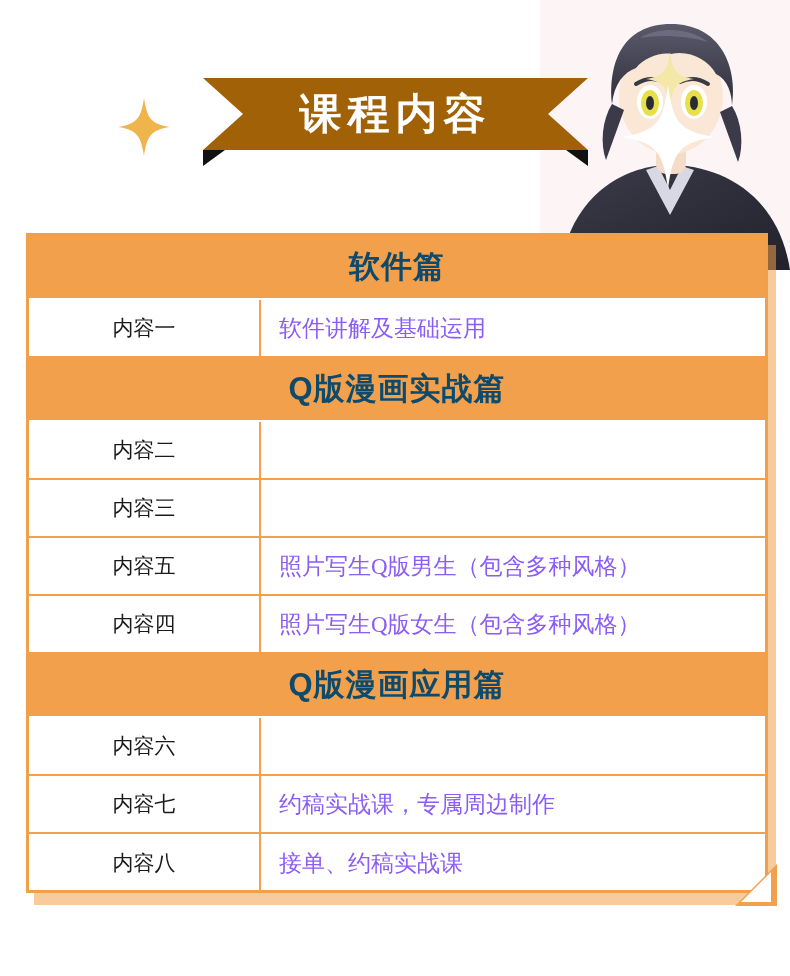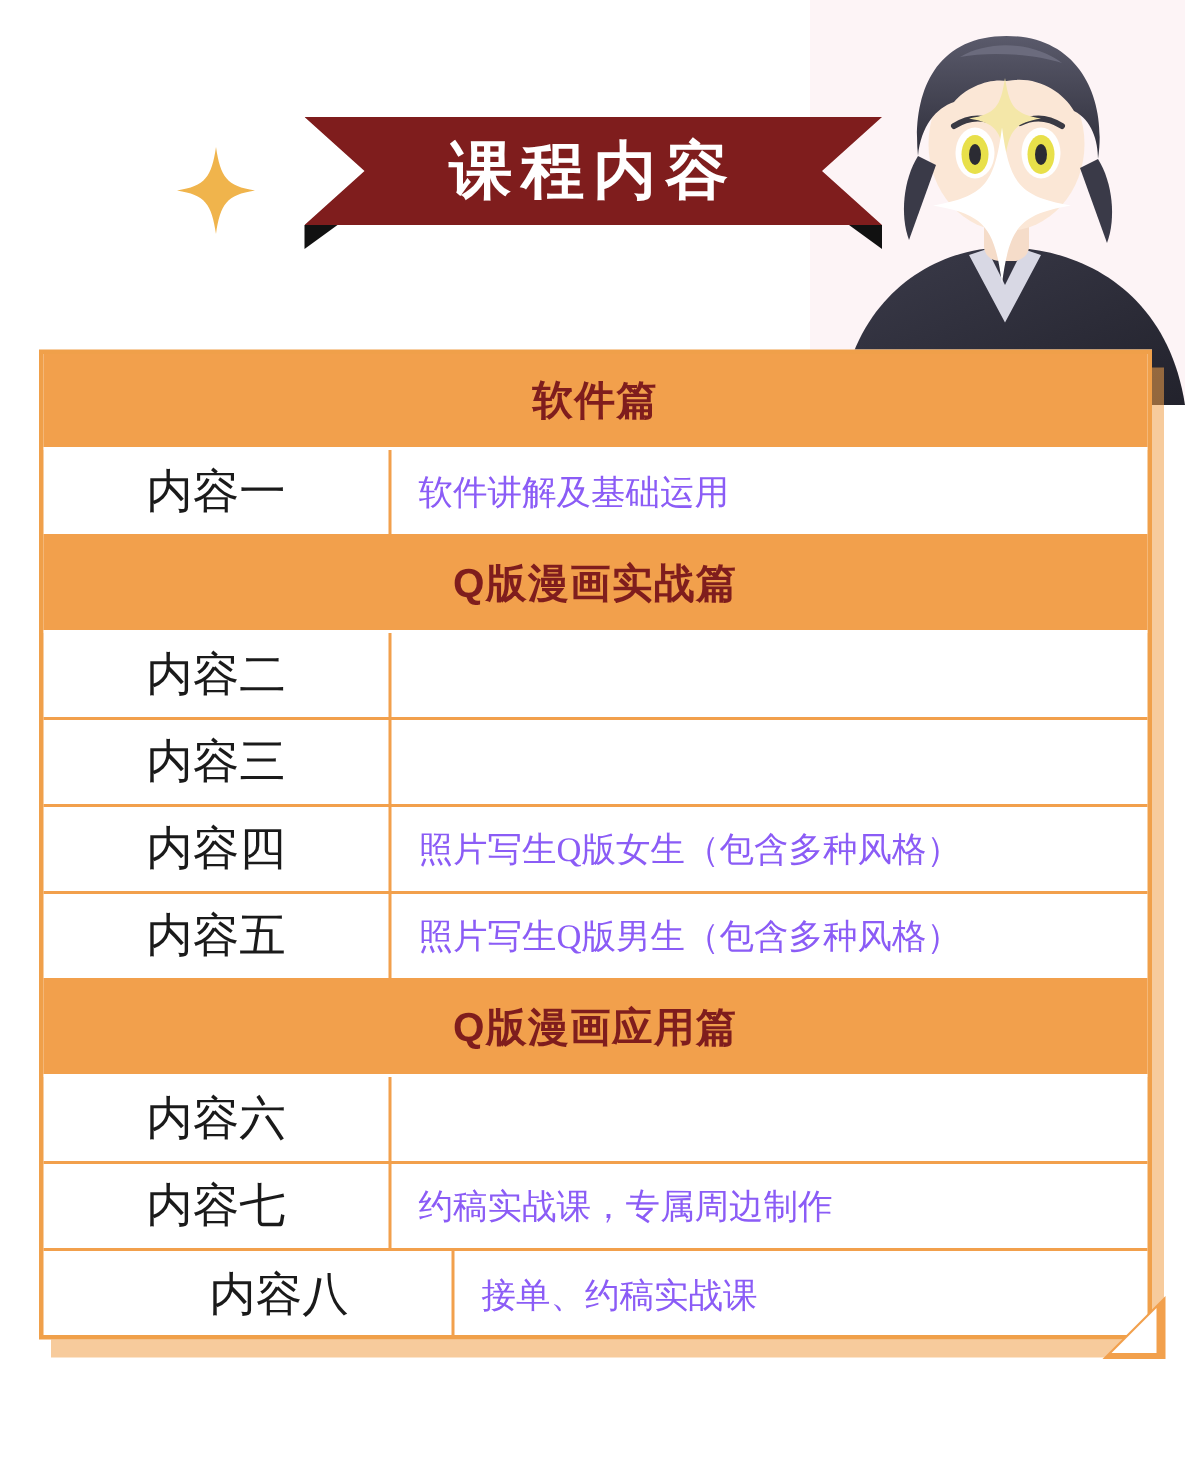--- a/index.html
+++ b/index.html
@@ -38,21 +38,21 @@
     top: 78px;
     width: 790px;
     height: 92px;
   }
   .banner {
     position: absolute;
     left: 203px;
     top: 0;
     width: 385px;
     height: 72px;
-    background: #7f1d1d;
+    background: #a16207;
     clip-path: polygon(
       0 0,
       385px 0,
       345px 36px,
       385px 72px,
       0 72px,
       40px 36px
     );
     display: flex;
     align-items: center;
@@ -100,46 +100,45 @@
     top: 233px;
     width: 742px;
     height: 660px;
     background: #ffffff;
     border: 3px solid #f0a04a;
     box-sizing: border-box;
   }
   .sec-head {
     height: 62px;
     background: #f2a04c;
-    color: #7f1d1d;
-    font-size: 27px;
+    color: #0c4a6e;
+    font-size: 31px;
     font-weight: bold;
     display: flex;
     align-items: center;
     justify-content: center;
     letter-spacing: 1px;
     border-bottom: 2px solid #ffffff;
     text-align: center;
   }
   .row {
     display: flex;
     height: 58px;
     border-bottom: 2px solid #f2a04c;
     box-sizing: border-box;
   }
   .row:last-child {
     border-bottom: none;
-    padding-left: 42px;
   }
   .row .cell-idx {
     width: 232px;
     display: flex;
     align-items: center;
     justify-content: center;
-    font-size: 31px;
+    font-size: 21px;
     color: #1a1a1a;
     border-right: 2px solid #f2a04c;
     box-sizing: border-box;
     font-family: "Liberation Serif", serif;
   }
   .row .cell-txt {
     flex: 1;
     display: flex;
     align-items: center;
     padding-left: 18px;
@@ -240,27 +239,27 @@
   </div>
 
   <div class="sec-head">Q版漫画实战篇</div>
   <div class="row">
     <div class="cell-idx">内容二</div>
   </div>
   <div class="row">
     <div class="cell-idx">内容三</div>
   </div>
   <div class="row">
+    <div class="cell-idx">内容五</div>
+    <div class="cell-txt">照片写生Q版男生（包含多种风格）</div>
+  </div>
+  <div class="row">
     <div class="cell-idx">内容四</div>
     <div class="cell-txt">照片写生Q版女生（包含多种风格）</div>
   </div>
-  <div class="row">
-    <div class="cell-idx">内容五</div>
-    <div class="cell-txt">照片写生Q版男生（包含多种风格）</div>
-  </div>
 
   <div class="sec-head">Q版漫画应用篇</div>
   <div class="row">
     <div class="cell-idx">内容六</div>
   </div>
   <div class="row">
     <div class="cell-idx">内容七</div>
     <div class="cell-txt">约稿实战课，专属周边制作</div>
   </div>
   <div class="row">

